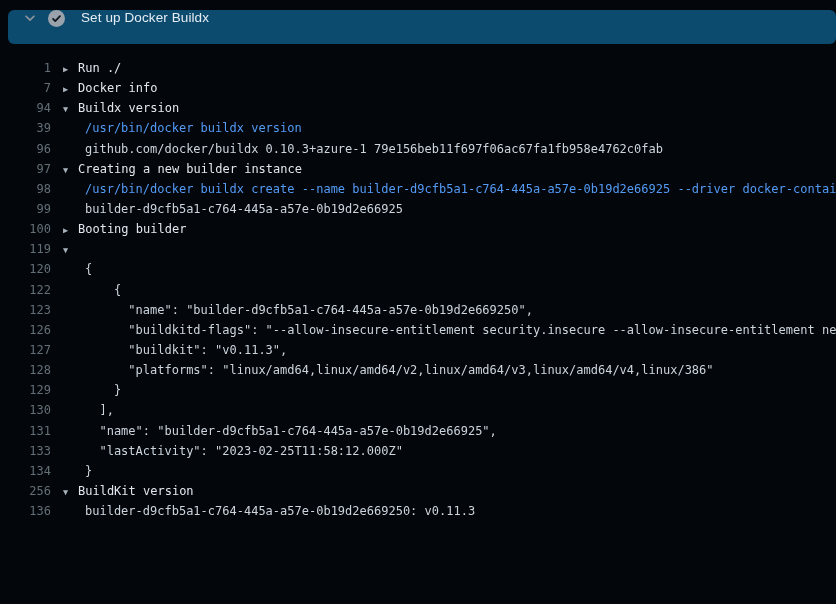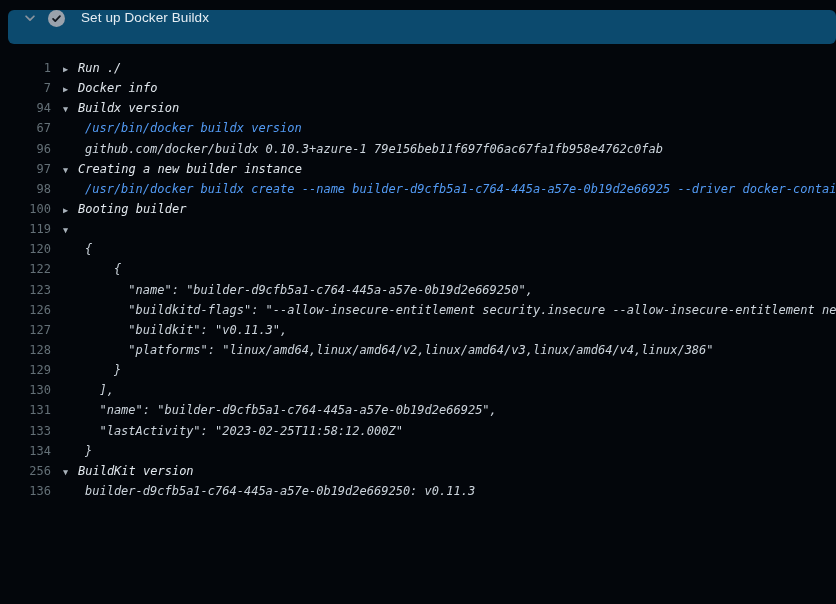--- a/index.html
+++ b/index.html
@@ -36,21 +36,21 @@
   }
   .num{
     width:51px;flex:none;text-align:right;color:#647077;
     cursor:pointer;
   }
   .marker{
     width:27px;flex:none;box-sizing:border-box;padding-left:12px;
     color:#a9b2bb;
   }
   .marker .tri{font-size:8.5px;}
-  .text{color:#ccd4dc;font-style:italic;}
+  .text{color:#ccd4dc;}
   .row.group .text{color:#e2e8ee;}
   .row.cmd .text{color:#539bf5;text-align:center;}
   .row.cmd .text,.row.out .text{padding-left:7px;}
 </style>
 </head>
 <body>
 
 <div class="step-header">
   <span class="chev">
     <svg width="14" height="14" viewBox="0 0 16 16">
@@ -62,24 +62,25 @@
       <path d="M3 8.5l3.2 3.2L13 4.5" fill="none" stroke="#11161d" stroke-width="2.6" stroke-linecap="round" stroke-linejoin="round"></path>
     </svg>
   </span>
   <span class="step-title">Set up Docker Buildx</span>
 </div>
 
 <div class="log" id="log">
     <div class="row group"><span class="num">1</span><span class="marker"><span class="tri">▶</span></span><span class="text">Run ./</span></div>
     <div class="row group"><span class="num">7</span><span class="marker"><span class="tri">▶</span></span><span class="text">Docker info</span></div>
     <div class="row group"><span class="num">94</span><span class="marker"><span class="tri">▼</span></span><span class="text">Buildx version</span></div>
-    <div class="row cmd"><span class="num">67</span><span class="marker"></span><span class="text">/usr/bin/docker buildx version</span></div>
+    <div class="row cmd"><span class="num">39</span><span class="marker"></span><span class="text">/usr/bin/docker buildx version</span></div>
     <div class="row out"><span class="num">96</span><span class="marker"></span><span class="text">github.com/docker/buildx 0.10.3+azure-1 79e156beb11f697f06ac67fa1fb958e4762c0fab</span></div>
     <div class="row group"><span class="num">97</span><span class="marker"><span class="tri">▼</span></span><span class="text">Creating a new builder instance</span></div>
     <div class="row cmd"><span class="num">98</span><span class="marker"></span><span class="text">/usr/bin/docker buildx create --name builder-d9cfb5a1-c764-445a-a57e-0b19d2e66925 --driver docker-container</span></div>
+    <div class="row out"><span class="num">99</span><span class="marker"></span><span class="text">builder-d9cfb5a1-c764-445a-a57e-0b19d2e66925</span></div>
     <div class="row group"><span class="num">100</span><span class="marker"><span class="tri">▶</span></span><span class="text">Booting builder</span></div>
     <div class="row group"><span class="num">119</span><span class="marker"><span class="tri">▼</span></span></div>
     <div class="row out"><span class="num">120</span><span class="marker"></span><span class="text">{</span></div>
     <div class="row out"><span class="num">122</span><span class="marker"></span><span class="text">    {</span></div>
     <div class="row out"><span class="num">123</span><span class="marker"></span><span class="text">      "name": "builder-d9cfb5a1-c764-445a-a57e-0b19d2e669250",</span></div>
     <div class="row out"><span class="num">126</span><span class="marker"></span><span class="text">      "buildkitd-flags": "--allow-insecure-entitlement security.insecure --allow-insecure-entitlement network.host",</span></div>
     <div class="row out"><span class="num">127</span><span class="marker"></span><span class="text">      "buildkit": "v0.11.3",</span></div>
     <div class="row out"><span class="num">128</span><span class="marker"></span><span class="text">      "platforms": "linux/amd64,linux/amd64/v2,linux/amd64/v3,linux/amd64/v4,linux/386"</span></div>
     <div class="row out"><span class="num">129</span><span class="marker"></span><span class="text">    }</span></div>
     <div class="row out"><span class="num">130</span><span class="marker"></span><span class="text">  ],</span></div>

